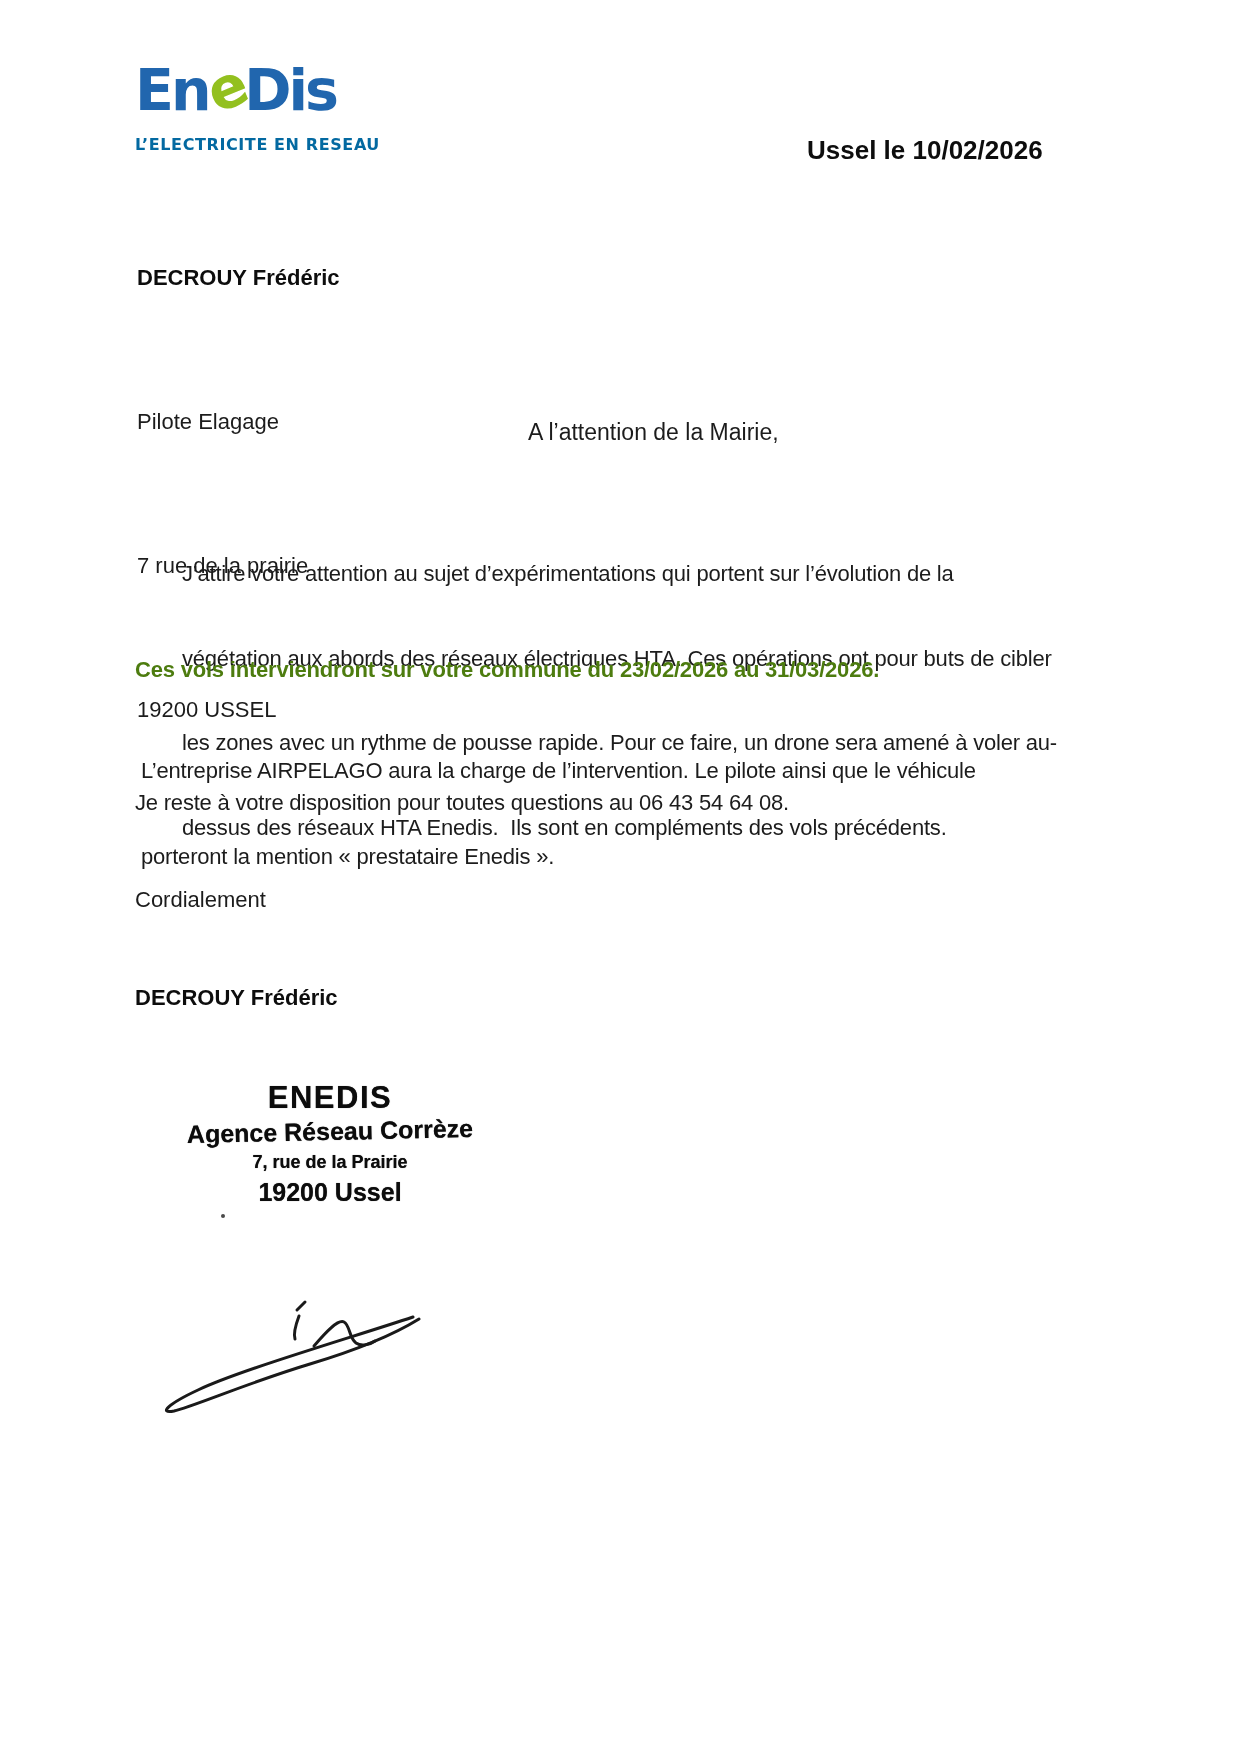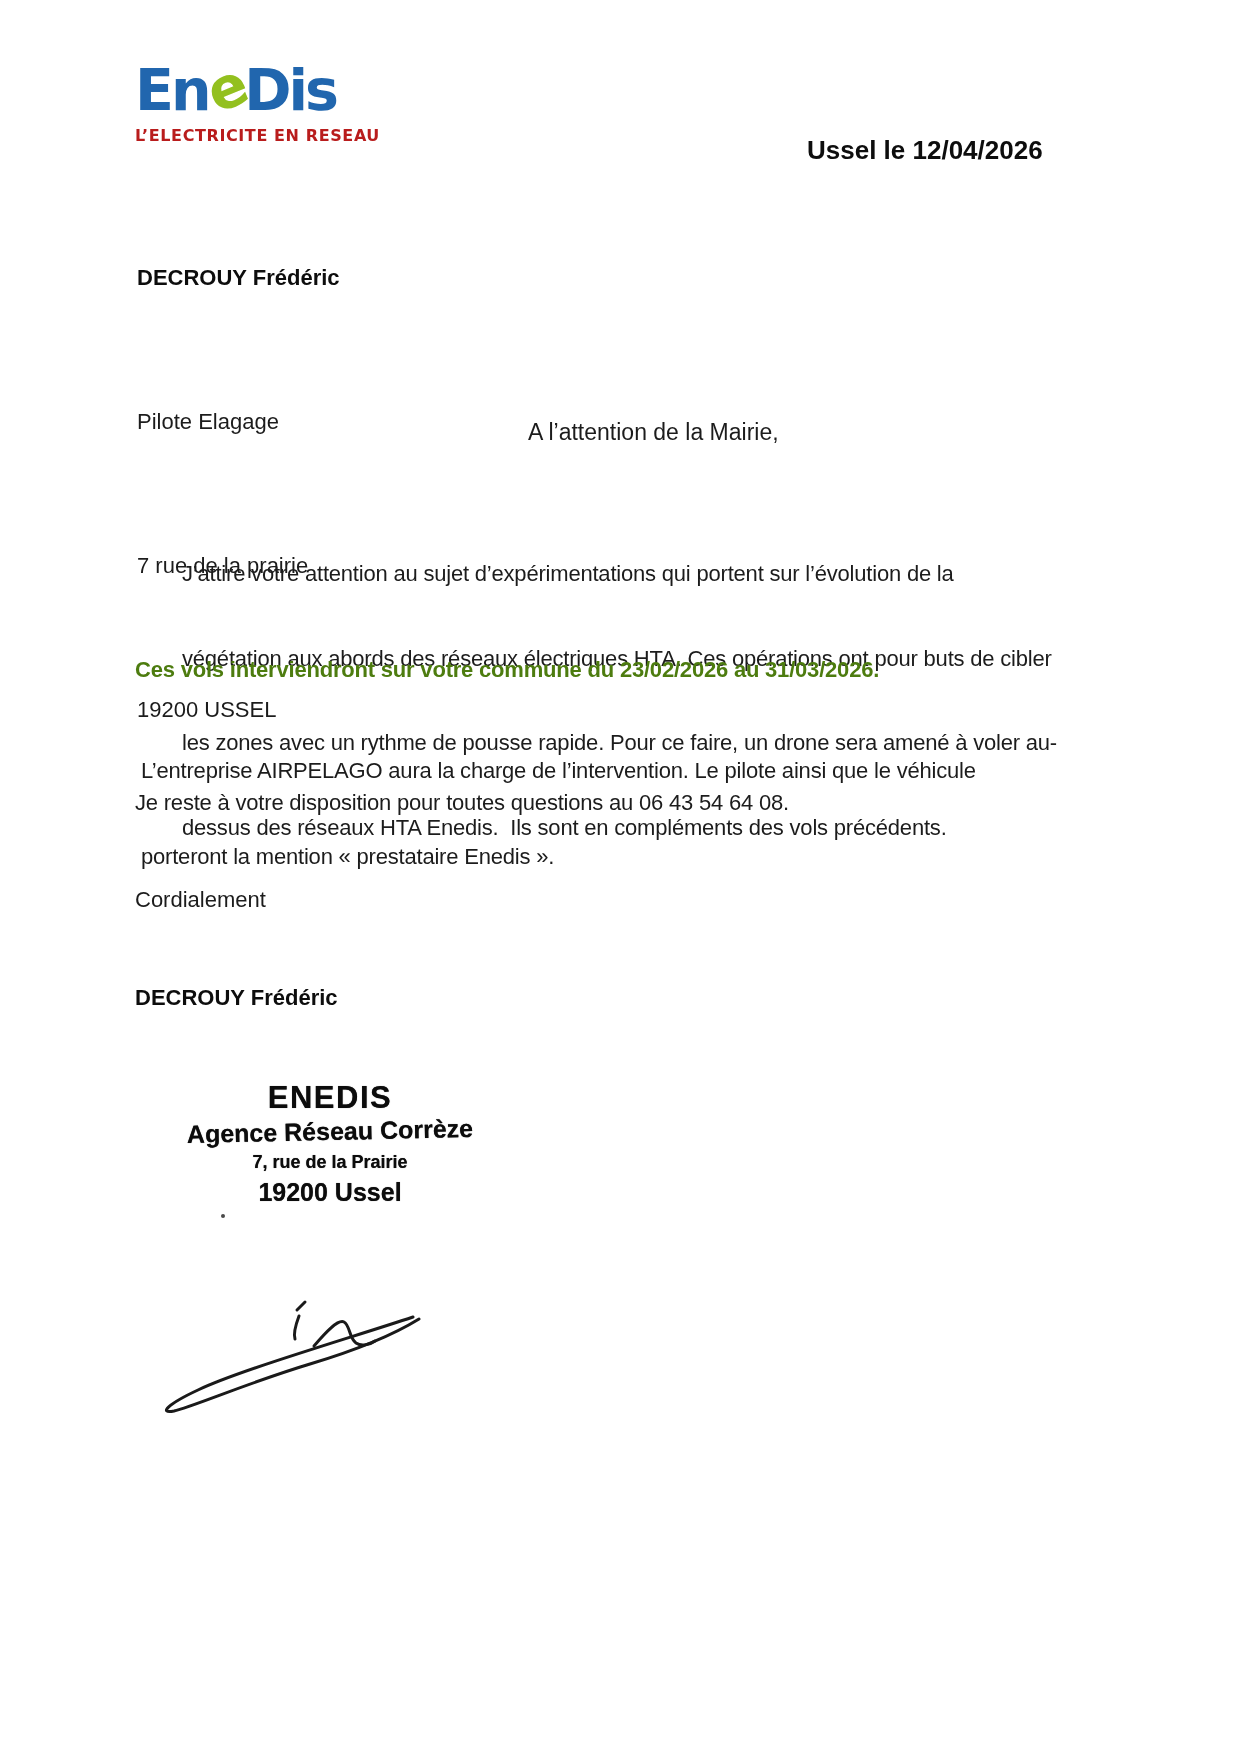--- a/index.html
+++ b/index.html
@@ -22,23 +22,23 @@
     font-size: 57px; font-weight: 800; letter-spacing: -3px;
     color: #2166ae;
     font-family: "DejaVu Sans", sans-serif;
   }
   .logo-word .green-e {
     color: #93c01f;
     display: inline-block;
     transform: rotate(-22deg) translateY(-2px);
   }
   .logo-tagline {
-    margin-top: 9px;
+    margin-top: 18px;
     font-size: 16px; font-weight: 700; letter-spacing: 0.6px;
-    color: #b91c1c;
+    color: #0369a1;
     font-family: "DejaVu Sans", sans-serif;
     text-align: center;
   }
   
   .sender {
     position: absolute; left: 137px; top: 158px;
     font-size: 22px; line-height: 48px; white-space: pre;
   }
   .sender .bold { font-weight: 700; color: #0d0d0d; }
   
@@ -89,21 +89,21 @@
 </head>
 <body>
 
 <div class="page">
 
   <div class="logo">
     <div class="logo-word"><span>En</span><span class="green-e">e</span><span>Dis</span></div>
     <div class="logo-tagline">L’ELECTRICITE EN RESEAU</div>
   </div>
 
-  <div class="date-line">Ussel le 12/04/2026</div>
+  <div class="date-line">Ussel le 10/02/2026</div>
 
   <div class="sender">
     <div class="bold">DECROUY Frédéric</div>
     <div>Pilote Elagage</div>
     <div>7 rue de la prairie</div>
     <div>19200 USSEL</div>
   </div>
 
   <div class="recipient-line">A l’attention de la Mairie,</div>
 

